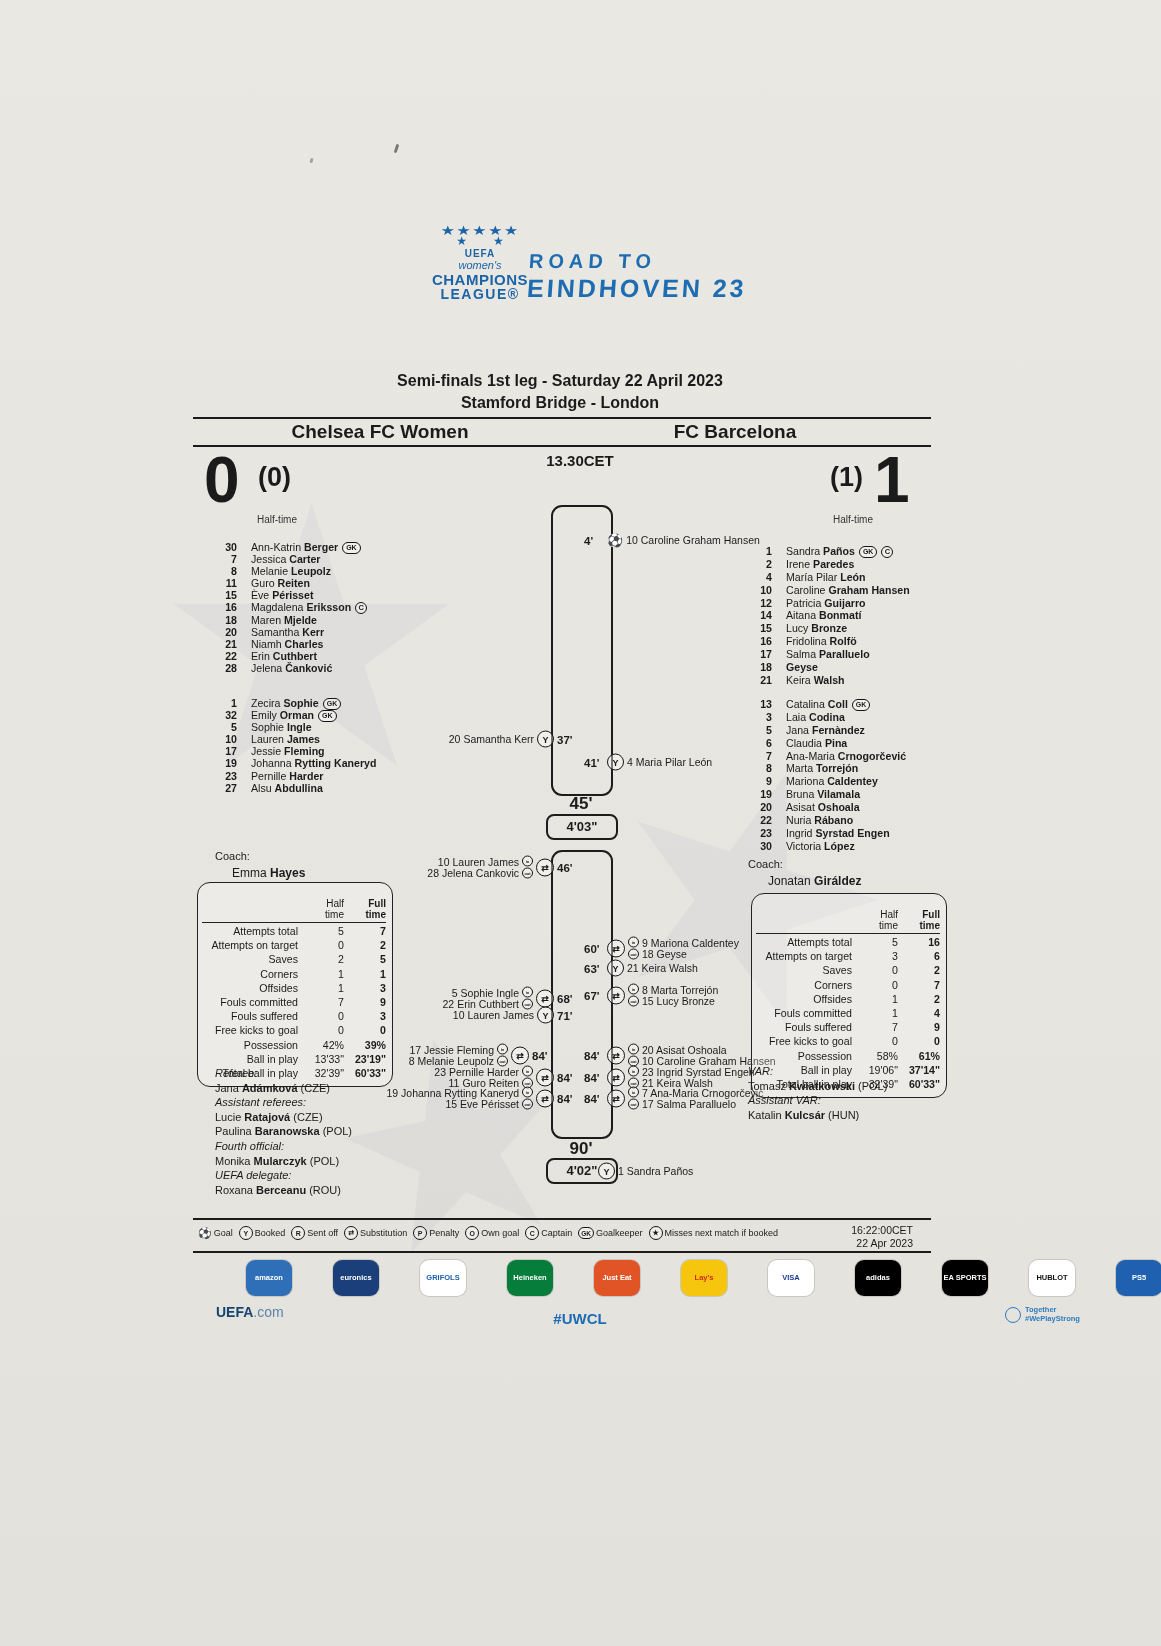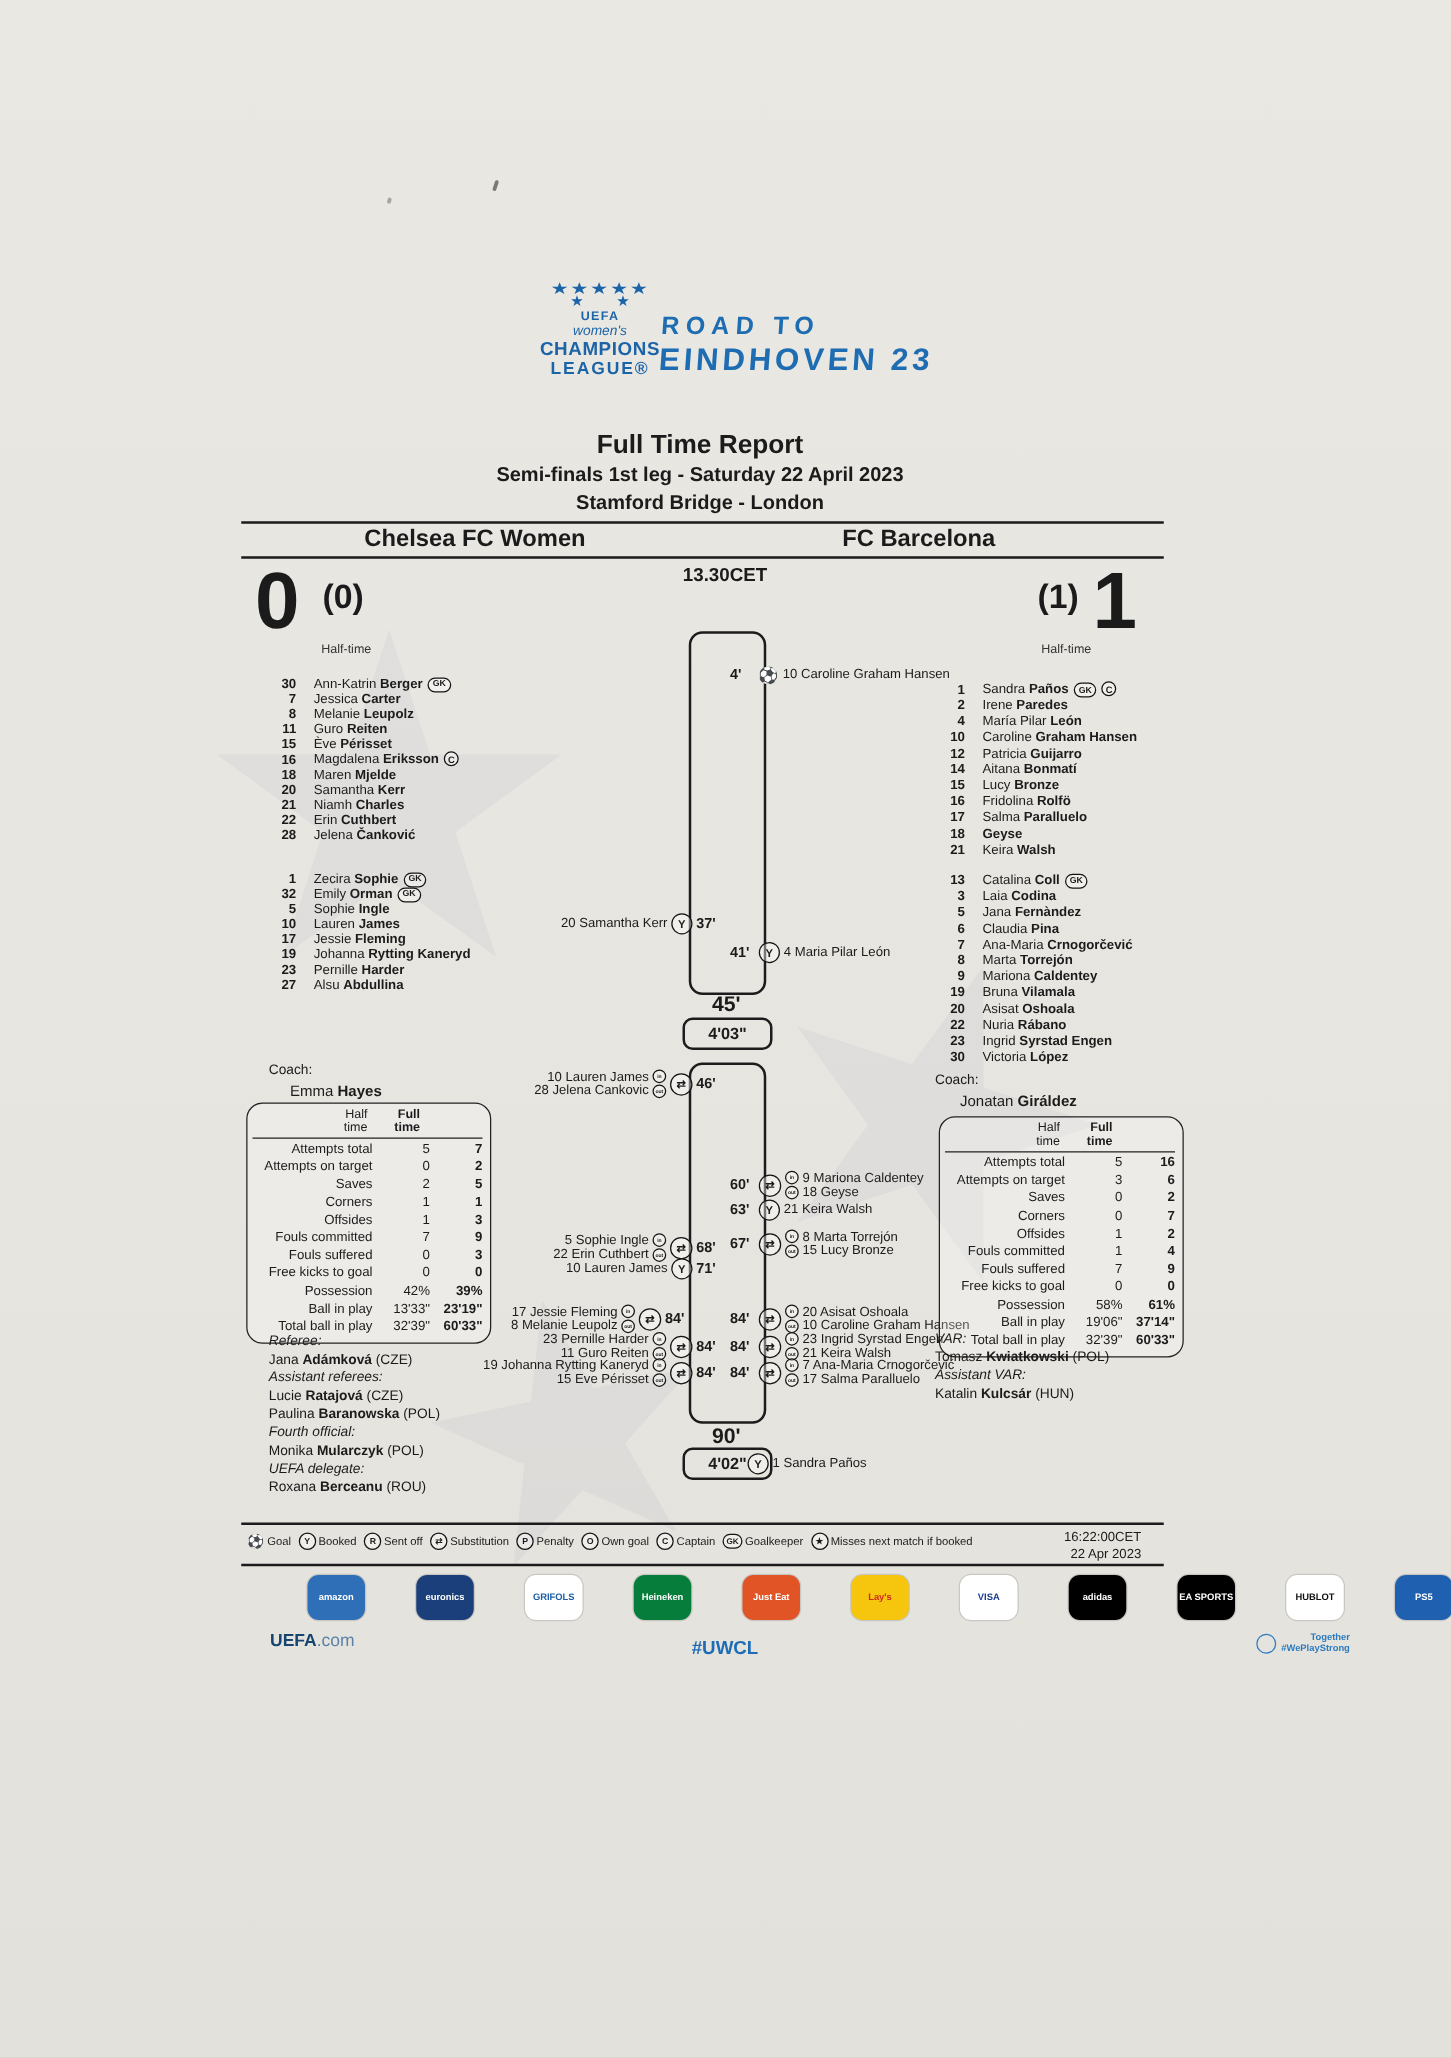--- a/index.html
+++ b/index.html
@@ -56,21 +56,21 @@
   .pname{margin-left:14px;}
   .badge{display:inline-flex;align-items:center;justify-content:center;border:1.3px solid #141414;
          font-weight:bold;margin-left:4px;vertical-align:1px;background:rgba(255,255,255,.4);}
   .badge.gk{border-radius:7px;font-size:7px;height:10px;padding:0 3px;}
   .badge.c{border-radius:50%;font-size:7.5px;width:10px;height:10px;}
   .coachlbl{position:absolute;font-size:11px;}
   .coachname{position:absolute;font-size:12px;}
   
   .stats{position:absolute;width:184px;border:1.8px solid #222;border-radius:13px;padding:4px 6px 5px 4px;
          background:rgba(255,255,255,.25);}
-  .shead{display:flex;justify-content:center;gap:0;border-bottom:1.6px solid #222;padding-bottom:2px;margin-bottom:2px;}
+  .shead{display:flex;justify-content:flex-end;gap:0;border-bottom:1.6px solid #222;padding-bottom:2px;margin-bottom:2px;margin-top:12px;}
   .shead div{width:42px;text-align:right;font-size:10px;line-height:10.5px;}
   .shead .fullh{font-weight:bold;}
   .srow{display:flex;align-items:baseline;height:14.2px;font-size:10.6px;}
   .slabel{flex:1;text-align:right;padding-right:4px;}
   .sval{width:42px;text-align:right;}
   .sval.full{font-weight:bold;}
   
   .officials{position:absolute;width:230px;font-size:11px;line-height:14.6px;}
   .olabel{font-style:italic;}
   
@@ -85,21 +85,21 @@
   .stamp{position:absolute;right:248px;top:1224px;text-align:right;font-size:10.5px;line-height:13px;}
   
   .spons{position:absolute;left:214px;top:1260px;display:flex;gap:9px;}
   .tile{width:46px;height:36px;border-radius:9px;display:flex;align-items:center;justify-content:center;
         font-size:7.5px;font-weight:bold;text-align:center;line-height:8px;box-shadow:0 0 0 1px rgba(0,0,0,.12);margin-left:32px;}
   
   .f-uefa{position:absolute;left:216px;top:1304px;font-size:14px;}
   .f-uefa b{color:#16456f;}
   .f-uefa span{color:#5b83aa;}
   .f-uwcl{position:absolute;left:490px;top:1310px;width:180px;text-align:center;font-size:15px;font-weight:bold;color:#1d6cb5;}
-  .f-wps{position:absolute;left:1005px;top:1306px;display:flex;align-items:center;gap:4px;color:#2c7bc0;text-align:right;}
+  .f-wps{position:absolute;left:1005px;top:1306px;display:flex;align-items:center;gap:4px;color:#2c7bc0;}
   .f-wps .circ{width:14px;height:14px;border:1.6px solid #2c7bc0;border-radius:50%;flex:0 0 auto;}
   .f-wps .txt{font-size:7.5px;line-height:8.5px;font-weight:bold;}
 </style>
 </head>
 <body>
 
 <div class="page">
 
   <div class="wm" style="left:150px;top:430px;font-size:360px;">★</div>
   <div class="wm" style="left:600px;top:700px;font-size:330px;transform:rotate(18deg);">★</div>
@@ -113,21 +113,20 @@
     <div class="uefa">UEFA</div>
     <div class="womens">women's</div>
     <div class="champ">CHAMPIONS</div>
     <div class="league">LEAGUE®</div>
   </div>
   <div class="roadto">
     <div class="l1">ROAD TO</div>
     <div class="l2">EINDHOVEN 23</div>
   </div>
 
-  <div class="t1">Full Time Report</div>
   <div class="t2">Semi-finals 1st leg - Saturday 22 April 2023</div>
   <div class="t3">Stamford Bridge - London</div>
 
   <div class="rule" style="left:193px;top:417px;width:738px;"></div>
   <div class="teamname" style="left:195px;">Chelsea FC Women</div>
   <div class="teamname" style="left:550px;">FC Barcelona</div>
   <div class="rule" style="left:193px;top:445px;width:738px;"></div>
 
   <div class="bigscore" style="left:204px;">0</div>
   <div class="htscore" style="left:258px;">(0)</div>

